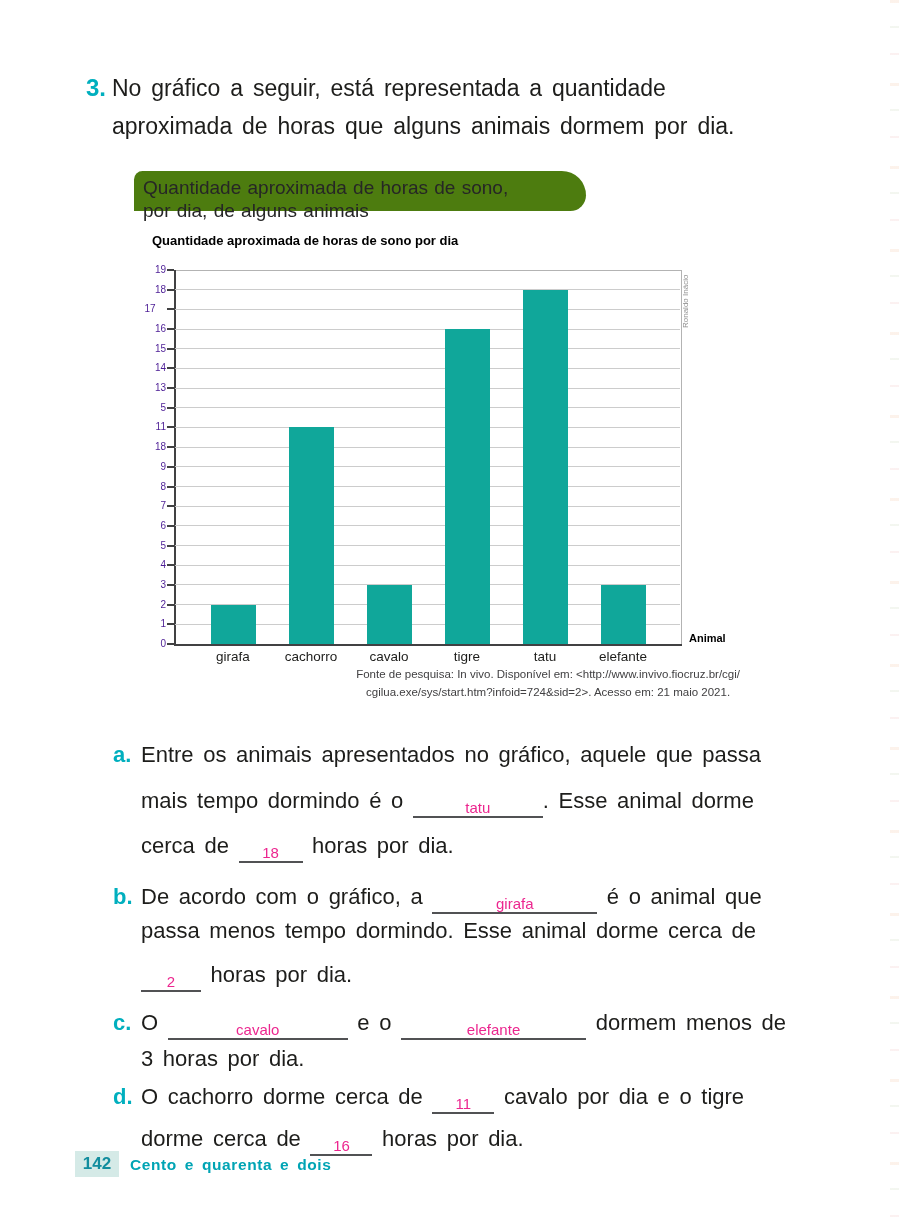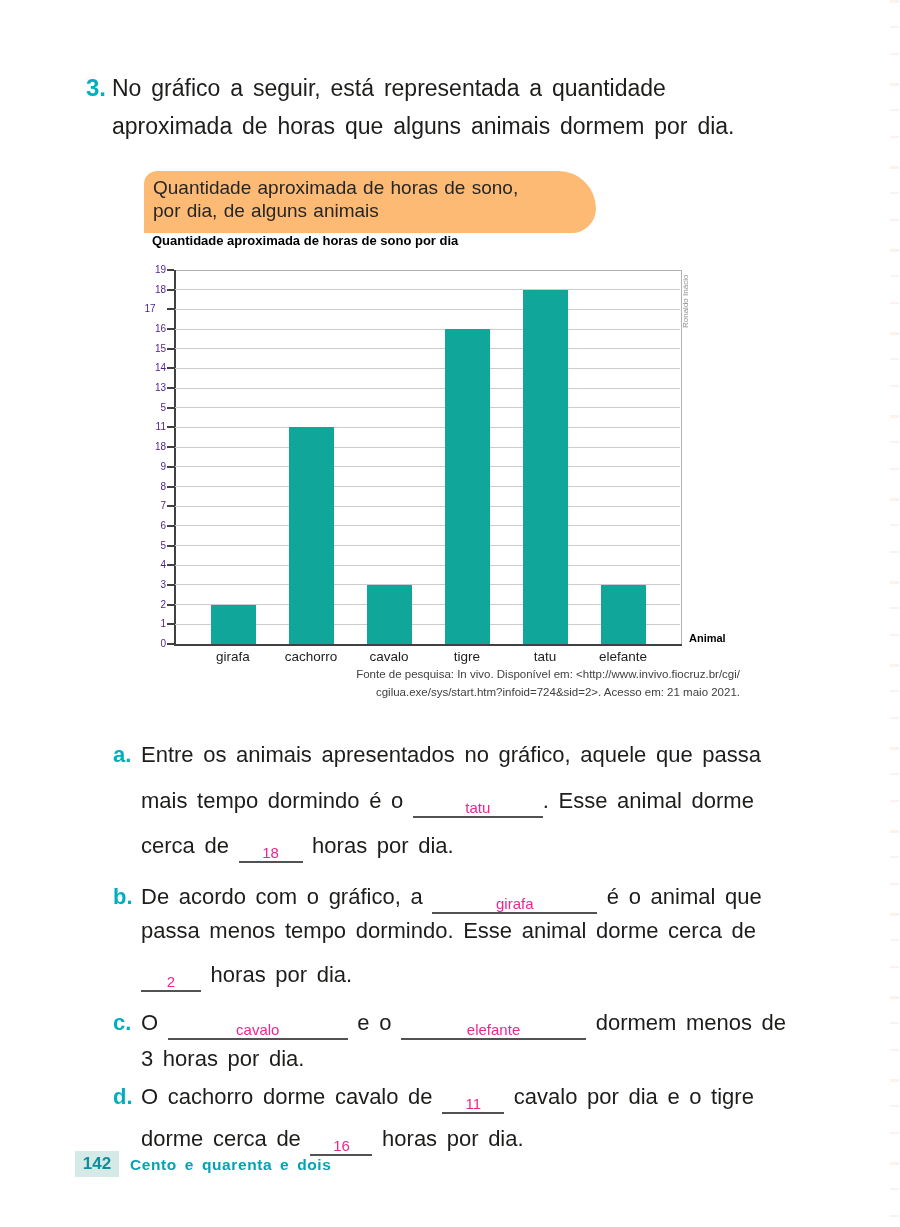--- a/index.html
+++ b/index.html
@@ -9,40 +9,40 @@
     font-family:"Liberation Sans", sans-serif; color:#1d1d1b;
   }
   .abs{position:absolute;}
 
   
   .q3-num{font-size:24px; font-weight:bold; color:#00afbe;}
   .stem-line{font-size:23px; color:#1d1d1b; word-spacing:3.5px; white-space:nowrap;}
 
   
   .title-box{
-    left:144px; top:171px; width:452px; height:62px;
-    background:#fdba74; border-radius:14px 40px 26px 0;
+    left:134px; top:171px; width:452px; height:40px;
+    background:#4d7c0f; border-radius:14px 40px 26px 0;
   }
   .title-box-line{font-size:19px; color:#262626; white-space:nowrap; word-spacing:1px;}
 
   
   .chart-title{font-size:13px; font-weight:bold; color:#000; white-space:nowrap;}
   .plot{border:1px solid #b3b3b3; background:#fff;}
   .gridline{height:1px; background:#cccccc;}
   .axis-line{background:#414143;}
   .ytick-label{width:32px; text-align:right; font-size:10px; color:#4c1d95; line-height:16px;}
   .ytick-mark{height:2px; background:#414143;}
   .bar{background:#10a79a;}
   .xcat{width:90px; text-align:center; font-size:13.5px; color:#1d1d1b;}
   .xaxis-title{font-size:11px; font-weight:bold; color:#000;}
   .credit{
     font-size:8px; color:#909090; white-space:nowrap;
     writing-mode:vertical-rl; transform:rotate(180deg);
   }
-  .source{ text-align:right; font-size:11.5px; line-height:17.5px; color:#414042; white-space:nowrap;}
+  .source{ text-align:center; font-size:11.5px; line-height:17.5px; color:#414042; white-space:nowrap;}
 
   
   .q-letter{font-size:22px; font-weight:bold; color:#00afbe;}
   .q-line{font-size:22px; color:#1d1d1b; word-spacing:3.5px; white-space:nowrap;}
   .blank{
     display:inline-block; border-bottom:2px solid #515254;
     font-size:15px; line-height:17px; color:#ec268f;
     text-align:center; vertical-align:-5px; word-spacing:0;
   }
 
@@ -170,21 +170,21 @@
       <div class="abs q-line" style="left: 141px; top: 788px;"><span>mais tempo dormindo é o </span><span class="blank" style="width: 130px;">tatu</span><span>. Esse animal dorme</span></div>
       <div class="abs q-line" style="left: 141px; top: 833px;"><span>cerca de </span><span class="blank" style="width: 64px;">18</span><span> horas por dia.</span></div>
       <div class="abs q-letter" style="left: 113px; top: 884px;">b.</div>
       <div class="abs q-line" style="left: 141px; top: 884px;"><span>De acordo com o gráfico, a </span><span class="blank" style="width: 165px;">girafa</span><span> é o animal que</span></div>
       <div class="abs q-line" style="left: 141px; top: 918px;"><span>passa menos tempo dormindo. Esse animal dorme cerca de</span></div>
       <div class="abs q-line" style="left: 141px; top: 962px;"><span class="blank" style="width: 60px;">2</span><span> horas por dia.</span></div>
       <div class="abs q-letter" style="left: 113px; top: 1010px;">c.</div>
       <div class="abs q-line" style="left: 141px; top: 1010px;"><span>O </span><span class="blank" style="width: 180px;">cavalo</span><span> e o </span><span class="blank" style="width: 185px;">elefante</span><span> dormem menos de</span></div>
       <div class="abs q-line" style="left: 141px; top: 1046px;"><span>3 horas por dia.</span></div>
       <div class="abs q-letter" style="left: 113px; top: 1084px;">d.</div>
-      <div class="abs q-line" style="left: 141px; top: 1084px;"><span>O cachorro dorme cavalo de </span><span class="blank" style="width: 62px;">11</span><span> cavalo por dia e o tigre</span></div>
+      <div class="abs q-line" style="left: 141px; top: 1084px;"><span>O cachorro dorme cerca de </span><span class="blank" style="width: 62px;">11</span><span> cavalo por dia e o tigre</span></div>
       <div class="abs q-line" style="left: 141px; top: 1126px;"><span>dorme cerca de </span><span class="blank" style="width: 62px;">16</span><span> horas por dia.</span></div>
     </div>
 
   <div class="abs page-num-box">142</div>
   <div class="abs page-words" style="left:130px; top:1156px;">Cento e quarenta e dois</div>
 
   <div class="abs page-edge"></div>
 </div>
 
 </body></html>

